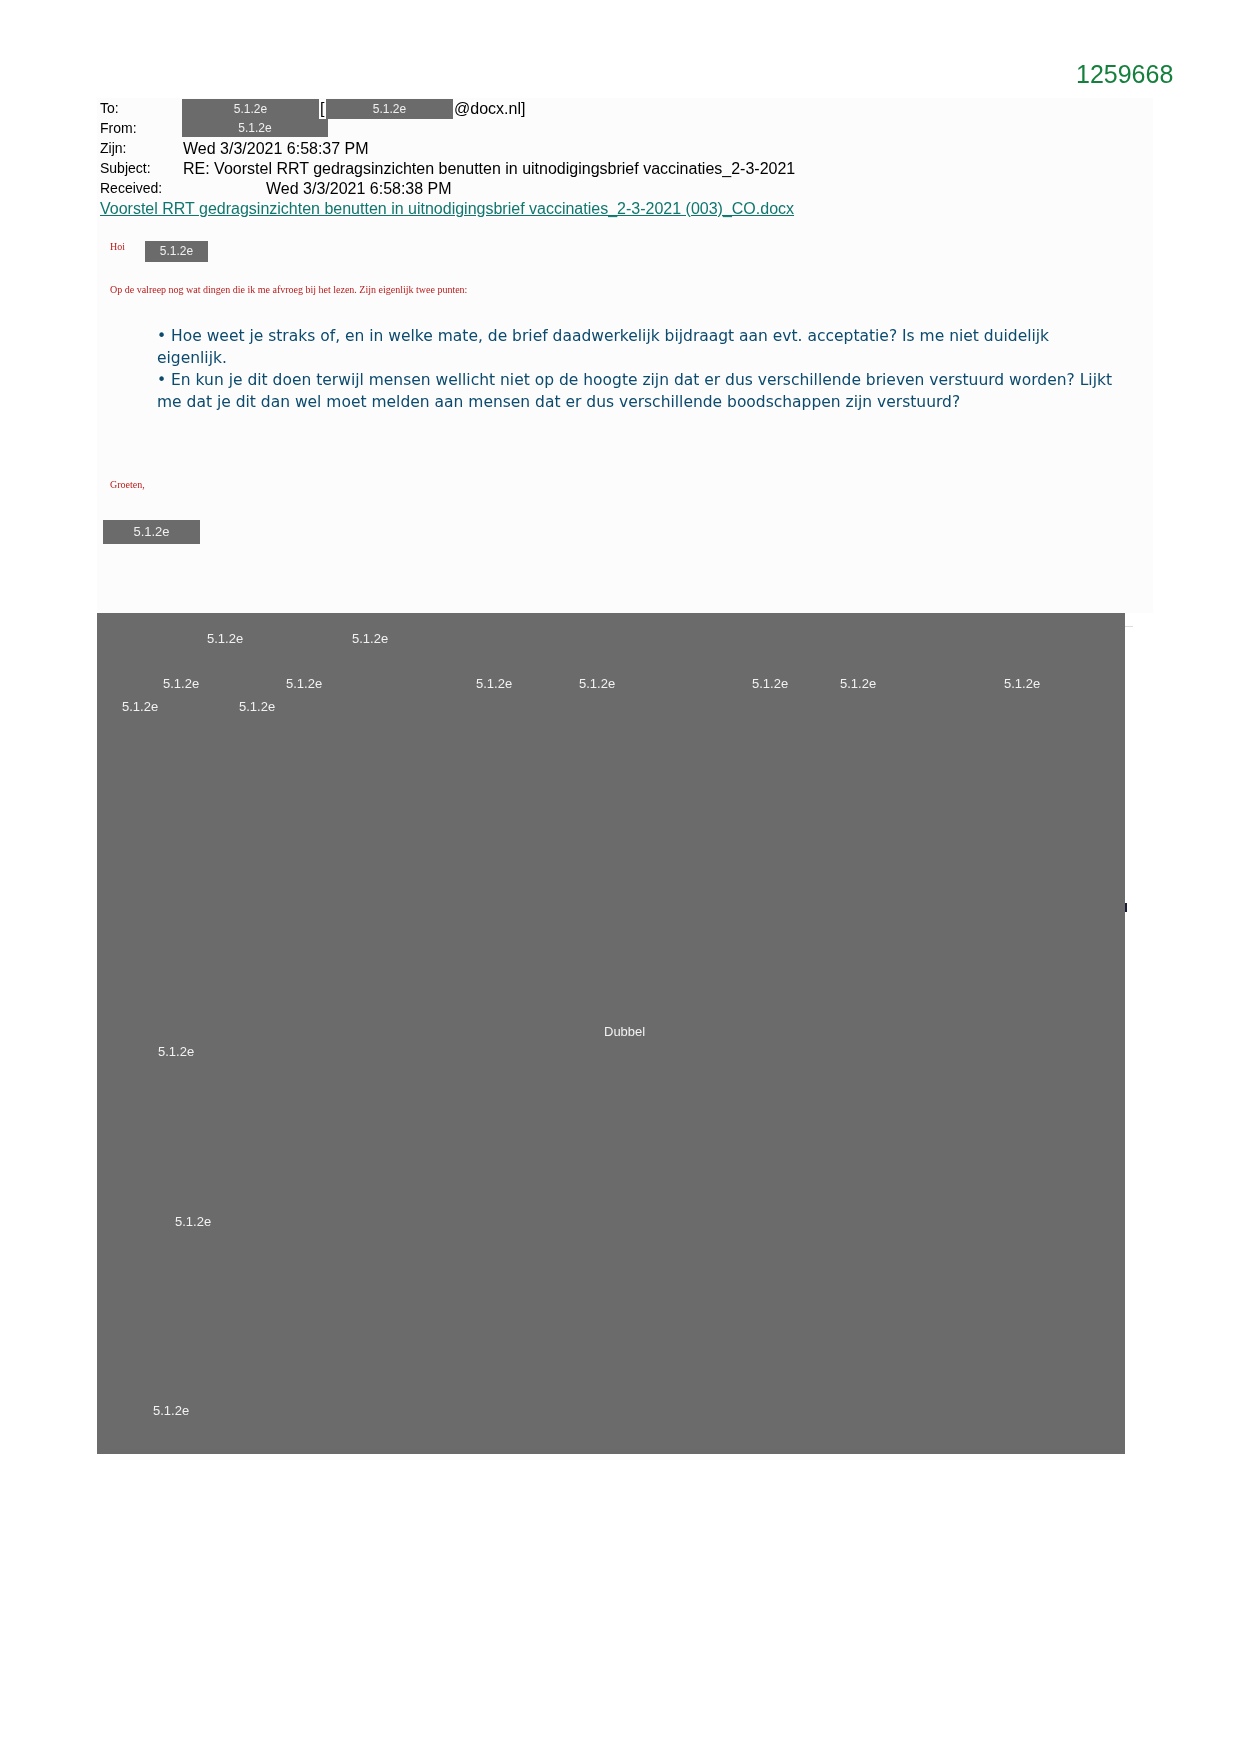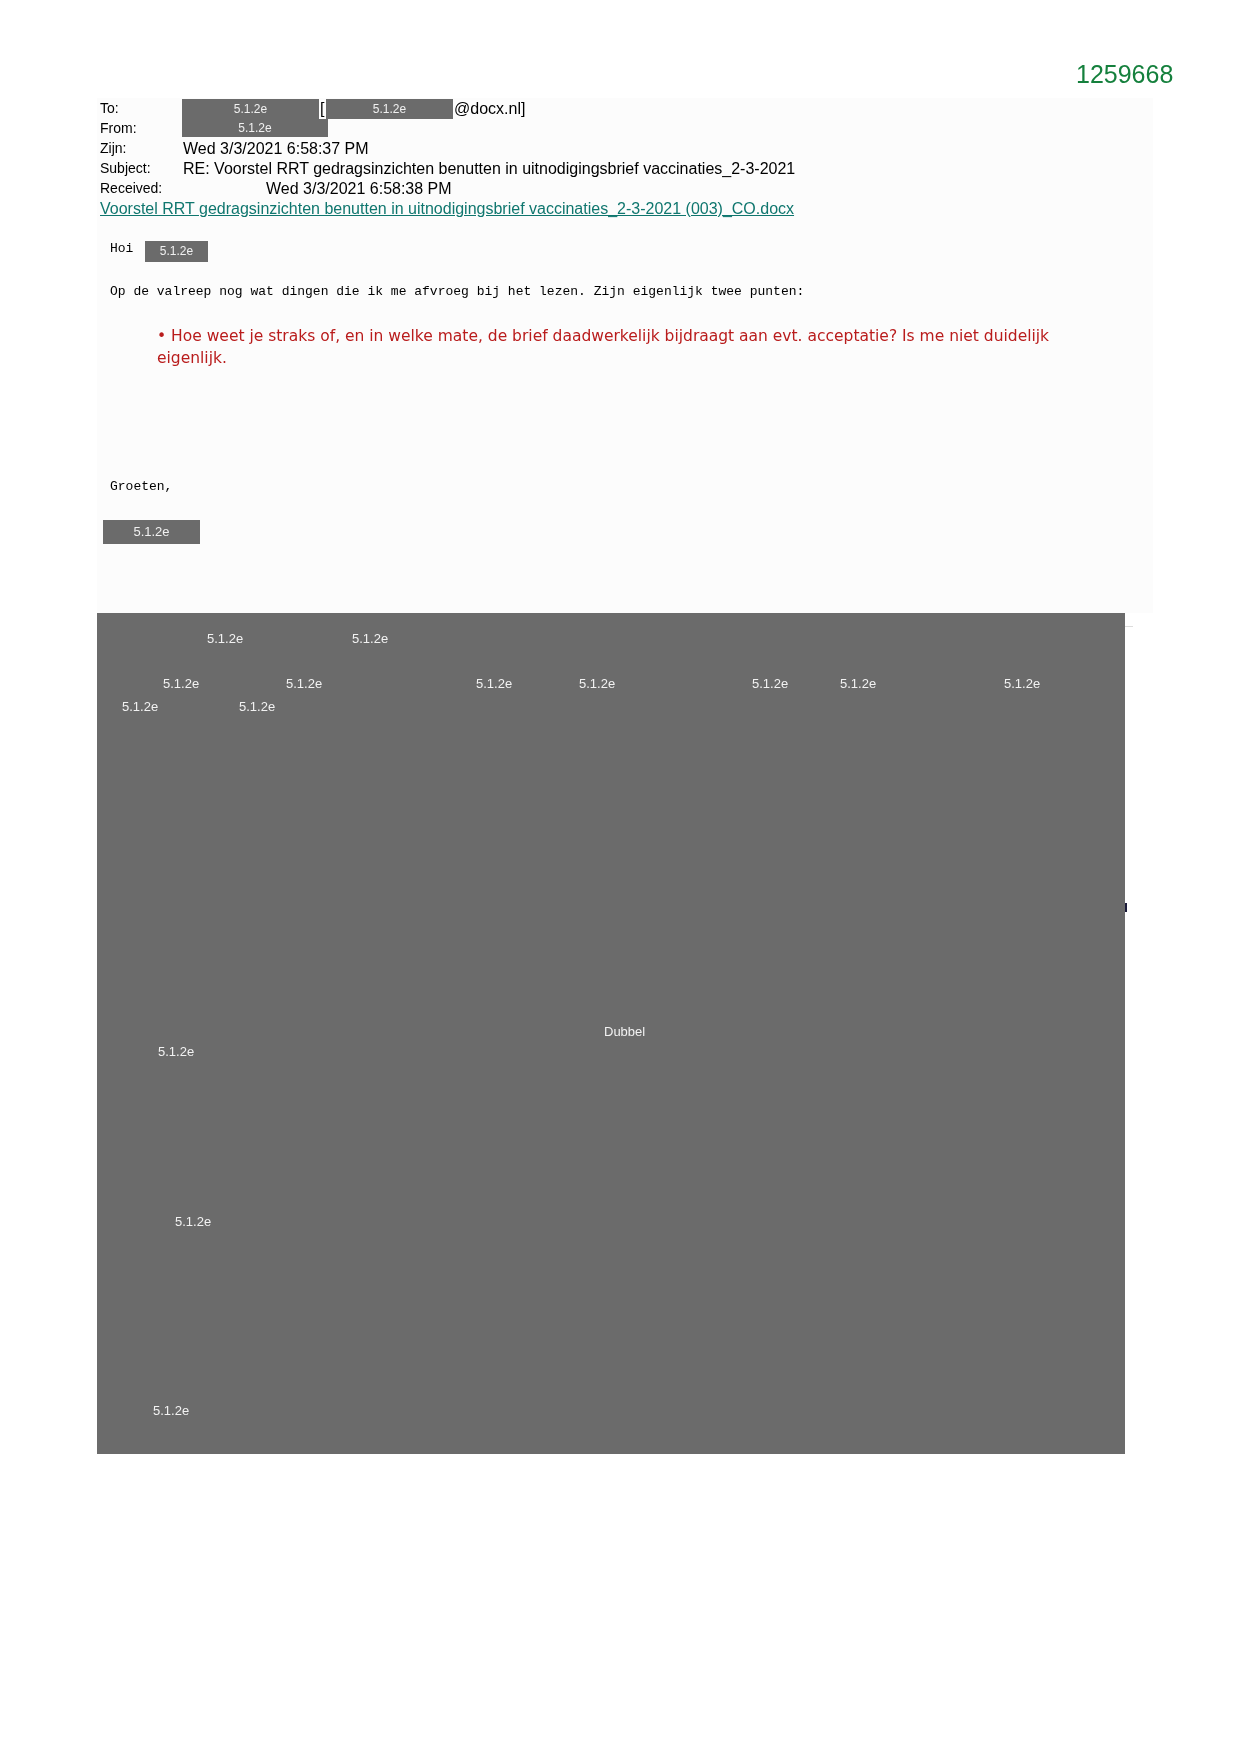--- a/index.html
+++ b/index.html
@@ -14,23 +14,23 @@
   }
   .hdr-label { position: absolute; left: 100px; font-weight: normal; font-size: 14px; }
   .hdr-val { position: absolute; font-size: 16px; }
   .redact {
     position: absolute; background: #6b6b6b; color: #f0f0f0;
     font-family: "Liberation Sans", sans-serif; font-size: 12px;
     text-align: center; line-height: 20px;
   }
   .link { position: absolute; left: 100px; top: 200px; font-size: 16px; color: #0f766e; text-decoration: underline; cursor: pointer; }
   .body-text {
-    position: absolute; font-family: Liberation Mono, monospace; font-size: 13px; color: #000000;
+    position: absolute; font-family: Liberation Serif, serif; font-size: 10px; color: #b91c1c;
   }
-  .bullets { position: absolute; left: 157px; top: 325px; width: 960px; font-family: "DejaVu Sans", sans-serif; font-size: 15.5px; color: #b91c1c; line-height: 22px; }
+  .bullets { position: absolute; left: 157px; top: 325px; width: 960px; font-family: "DejaVu Sans", sans-serif; font-size: 15.5px; color: #0c4a6e; line-height: 22px; }
   .bullets p { margin: 0; }
   .gray-block { position: absolute; left: 97px; top: 613px; width: 1028px; height: 841px; background: #6b6b6b; }
   .gray-line { position: absolute; left: 1125px; top: 626px; width: 8px; height: 1px; background: #dcdcdc; }
   .gray-mark { position: absolute; left: 1125px; top: 903px; width: 2px; height: 9px; background: #1b1b3a; }
   .gl { position: absolute; color: #f2f2f2; font-size: 13px; font-family: "Liberation Sans", sans-serif; }
 </style>
 </head>
 <body>
 
 <div class="doc-id">1259668</div>
@@ -57,20 +57,21 @@
 
 <div class="link">Voorstel RRT gedragsinzichten benutten in uitnodigingsbrief vaccinaties_2-3-2021 (003)_CO.docx</div>
 
 <div class="body-text" style="left:110px;top:241px">Hoi</div>
 <div class="redact" style="left:145px;top:241px;width:63px;height:21px;line-height:21px">5.1.2e</div>
 
 <div class="body-text" style="left:110px;top:284px">Op de valreep nog wat dingen die ik me afvroeg bij het lezen. Zijn eigenlijk twee punten:</div>
 
 <div class="bullets">
   <p>• Hoe weet je straks of, en in welke mate, de brief daadwerkelijk bijdraagt aan evt. acceptatie? Is me niet duidelijk eigenlijk.</p>
+  <p>• En kun je dit doen terwijl mensen wellicht niet op de hoogte zijn dat er dus verschillende brieven verstuurd worden? Lijkt me dat je dit dan wel moet melden aan mensen dat er dus verschillende boodschappen zijn verstuurd?</p>
 </div>
 
 <div class="body-text" style="left:110px;top:479px">Groeten,</div>
 <div class="redact" style="left:103px;top:520px;width:97px;height:24px;line-height:24px;font-size:13px">5.1.2e</div>
 
 <div class="gray-block"></div>
 <div class="gray-line"></div>
 <div class="gray-mark"></div>
 
 <div class="gl" style="left:207px;top:631px">5.1.2e</div>

